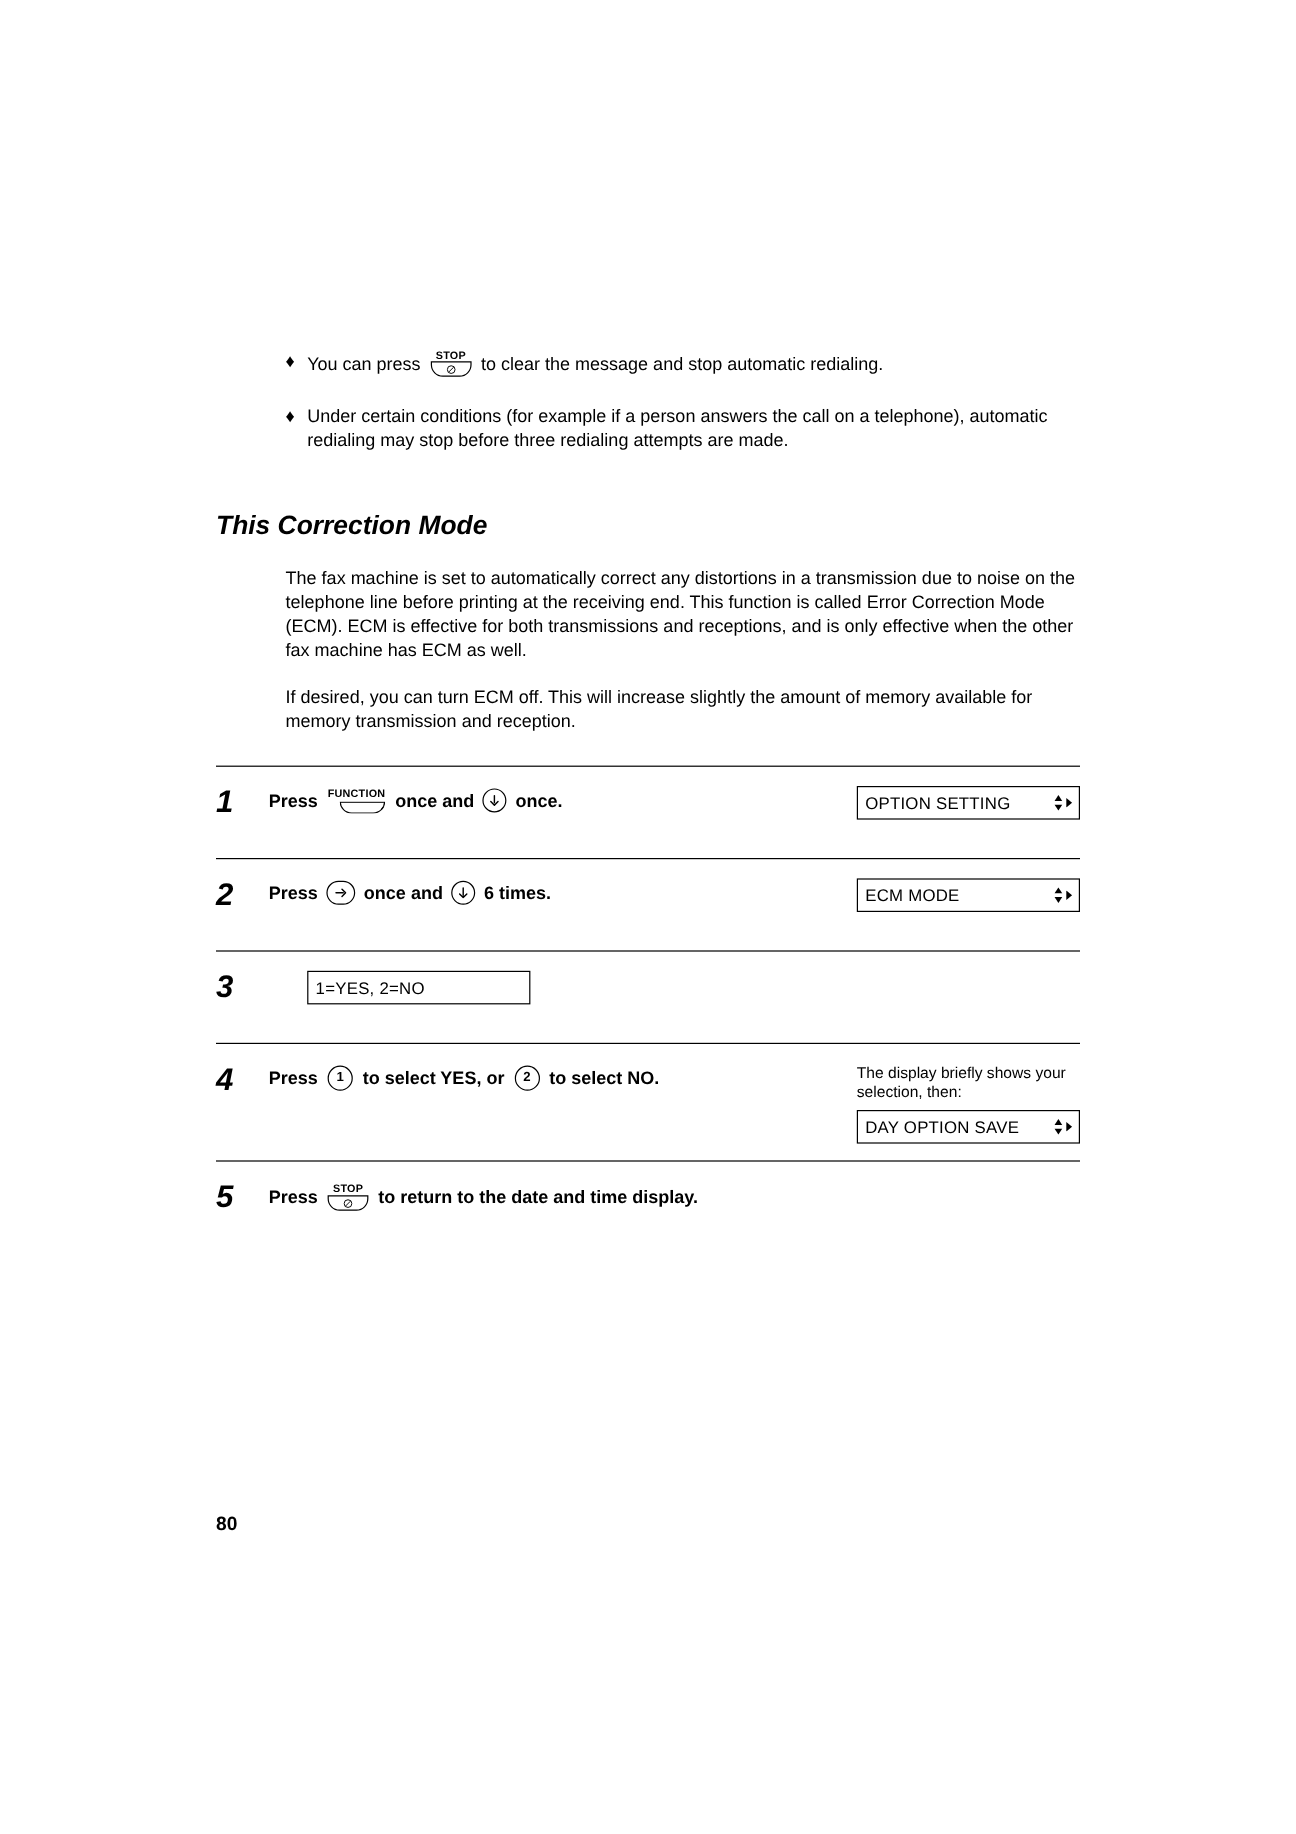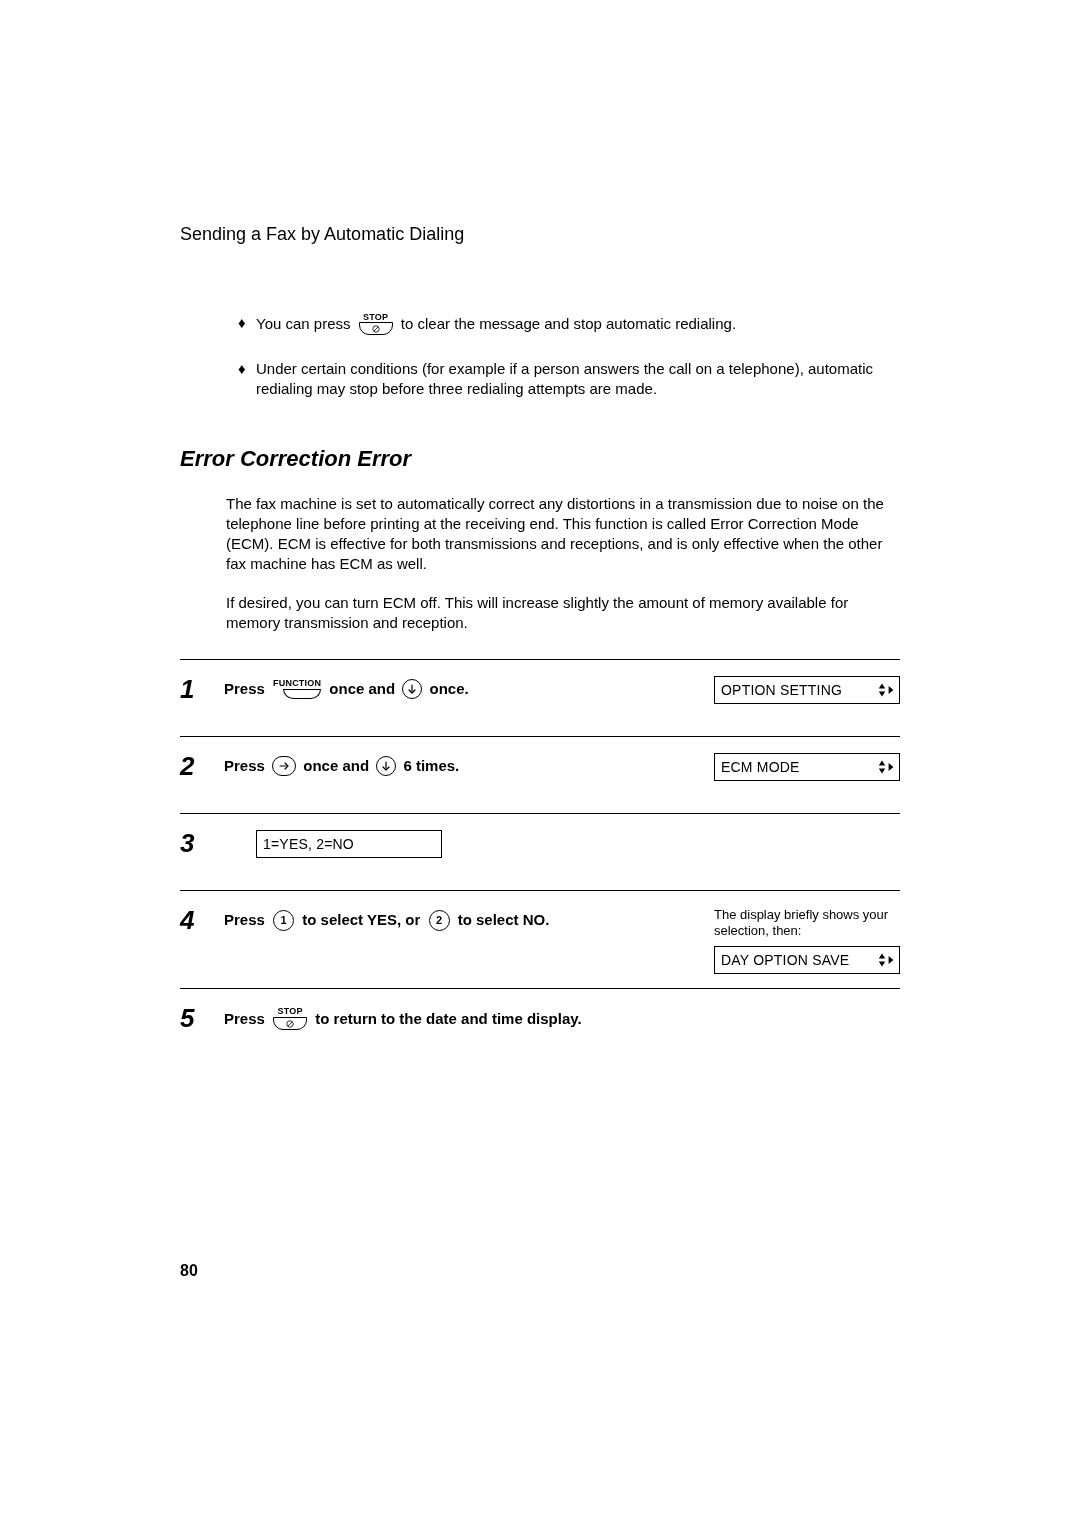--- a/index.html
+++ b/index.html
@@ -61,21 +61,21 @@
   .num-key{
     display:inline-flex;align-items:center;justify-content:center;
     width:19px;height:19px;border:1.2px solid #000;border-radius:50%;
     font-size:11px;font-weight:700;vertical-align:middle;margin:0 4px;position:relative;top:-1px;
   }
   .section-title{
     font-size:22px;font-weight:700;font-style:italic;
     margin-top:46px;
   }
   .section-body{
-    margin-left:46px;margin-top:22px;font-size:15px;line-height:1.35;
+    margin-left:58px;margin-top:22px;font-size:15px;line-height:1.35;
   }
   .section-body p{margin:0 0 18px 0;}
   .steps{
     margin-top:26px;
     border-top:1px solid #000;
   }
   .step{
     display:flex;align-items:flex-start;
     border-bottom:1px solid #000;
     padding:14px 0 14px 0;
@@ -106,21 +106,20 @@
   .lcd .arrows .col{display:inline-flex;flex-direction:column;line-height:0;}
   .page-num{
     position:absolute;left:180px;top:1262px;font-size:16px;font-weight:700;
   }
 </style>
 </head>
 <body>
 
 <div class="page">
 
-  <div class="page-header">Sending a Fax by Automatic Dialing</div>
 
   <div class="bullet-block">
     <div class="bullet">
       <span class="dia">♦</span>
       <span class="txt">
         <span>You can press </span>
         <span class="stop-key">
           <span class="lbl">STOP</span>
           <span class="cap">
             <svg viewBox="0 0 10 10">
@@ -131,21 +130,21 @@
         </span>
         <span> to clear the message and stop automatic redialing.</span>
       </span>
     </div>
     <div class="bullet">
       <span class="dia">♦</span>
       <span class="txt">Under certain conditions (for example if a person answers the call on a telephone), automatic redialing may stop before three redialing attempts are made.</span>
     </div>
   </div>
 
-  <div class="section-title">Error Correction Error</div>
+  <div class="section-title">This Correction Mode</div>
 
   <div class="section-body">
     <p>The fax machine is set to automatically correct any distortions in a transmission due to noise on the telephone line before printing at the receiving end. This function is called Error Correction Mode (ECM). ECM is effective for both transmissions and receptions, and is only effective when the other fax machine has ECM as well.</p>
     <p>If desired, you can turn ECM off. This will increase slightly the amount of memory available for memory transmission and reception.</p>
   </div>
 
   <div class="steps">
 
     <div class="step">
       <div class="step-num">1</div>

